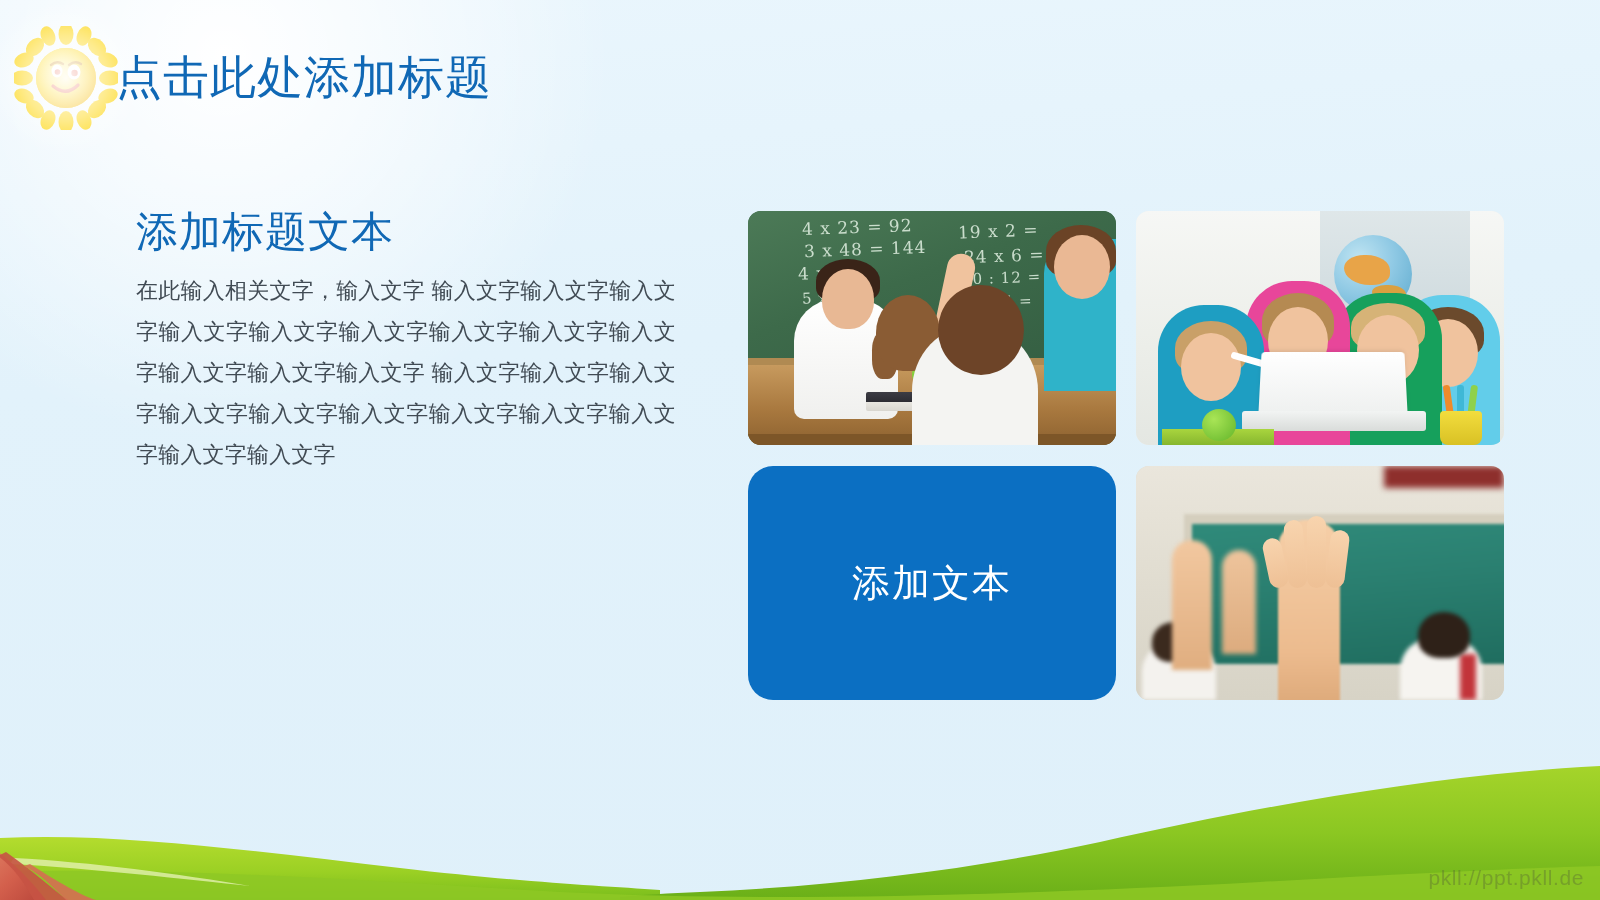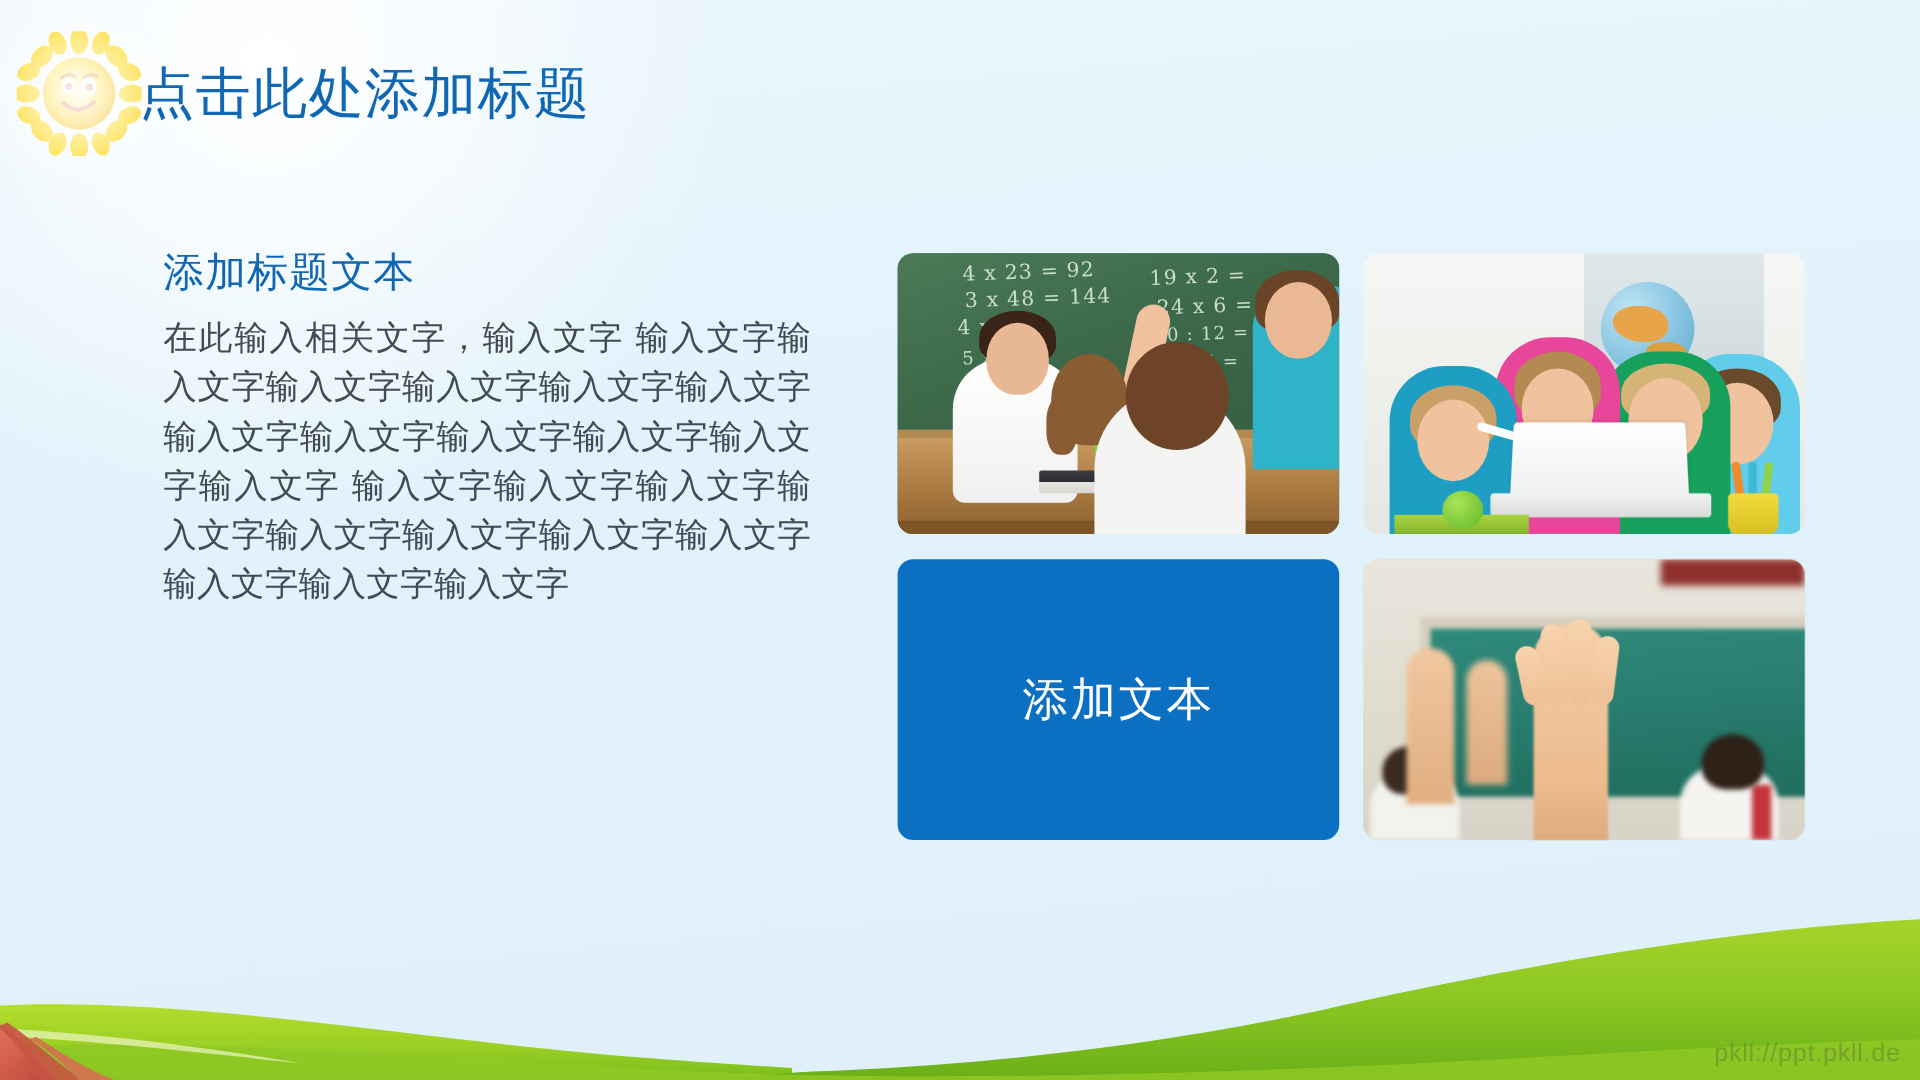--- a/index.html
+++ b/index.html
@@ -66,30 +66,30 @@
 
   
   .left-col {
     position: absolute;
     left: 136px;
     top: 208px;
     width: 540px;
   }
 
   .section-heading {
-    font-size: 34px;
+    font-size: 42px;
     font-weight: 400;
     color: #1068b5;
     letter-spacing: 1px;
     line-height: 1.15;
     margin-bottom: 14px;
   }
 
   .body-paragraph {
-    font-size: 28px;
+    font-size: 22px;
     line-height: 41px;
     color: #414b54;
     letter-spacing: 0.2px;
     width: 540px;
     text-align: justify;
     text-justify: inter-character;
   }
 
   .footnote-text {
     position: absolute;
@@ -117,21 +117,21 @@
 
   .media-card {
     position: relative;
     border-radius: 13px;
     overflow: hidden;
     background: #cfd9dd;
   }
 
   .text-panel {
     background: #0b6fc2;
-    border-radius: 13px;
+    border-radius: 25px;
     display: flex;
     align-items: center;
     justify-content: center;
   }
   .text-panel-label {
     color: #ffffff;
     font-size: 38px;
     letter-spacing: 2px;
     font-weight: 400;
   }

